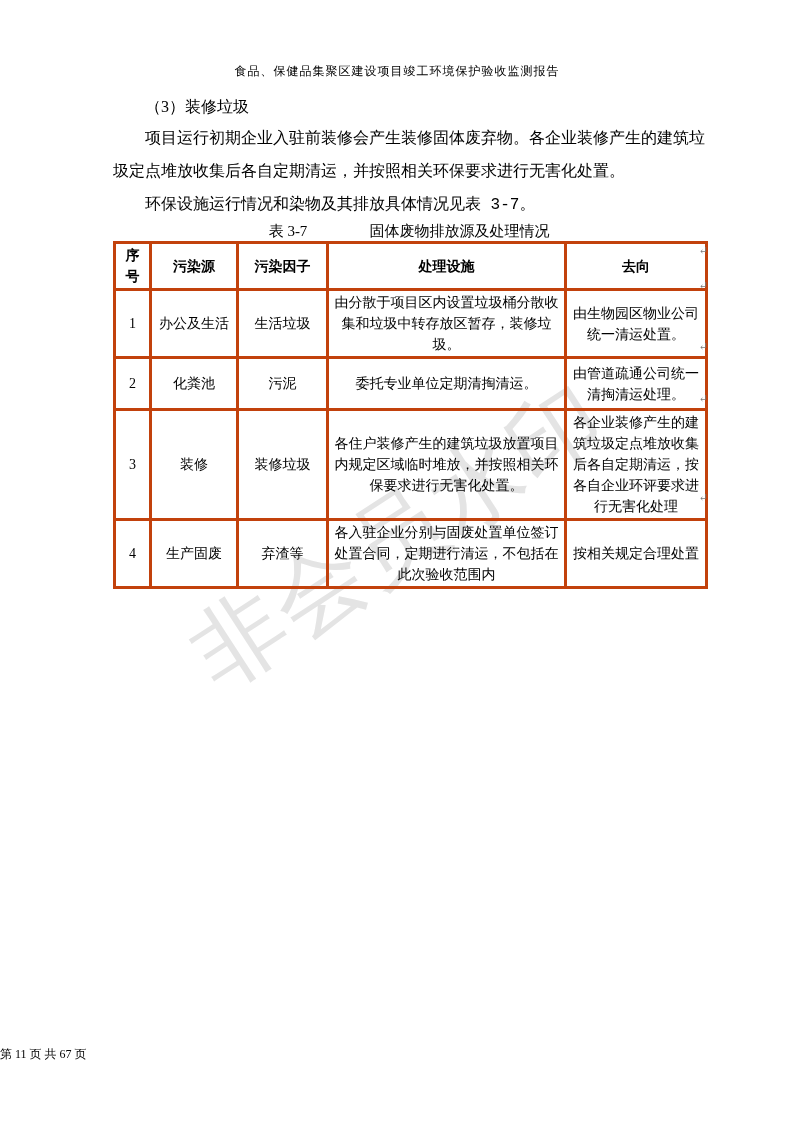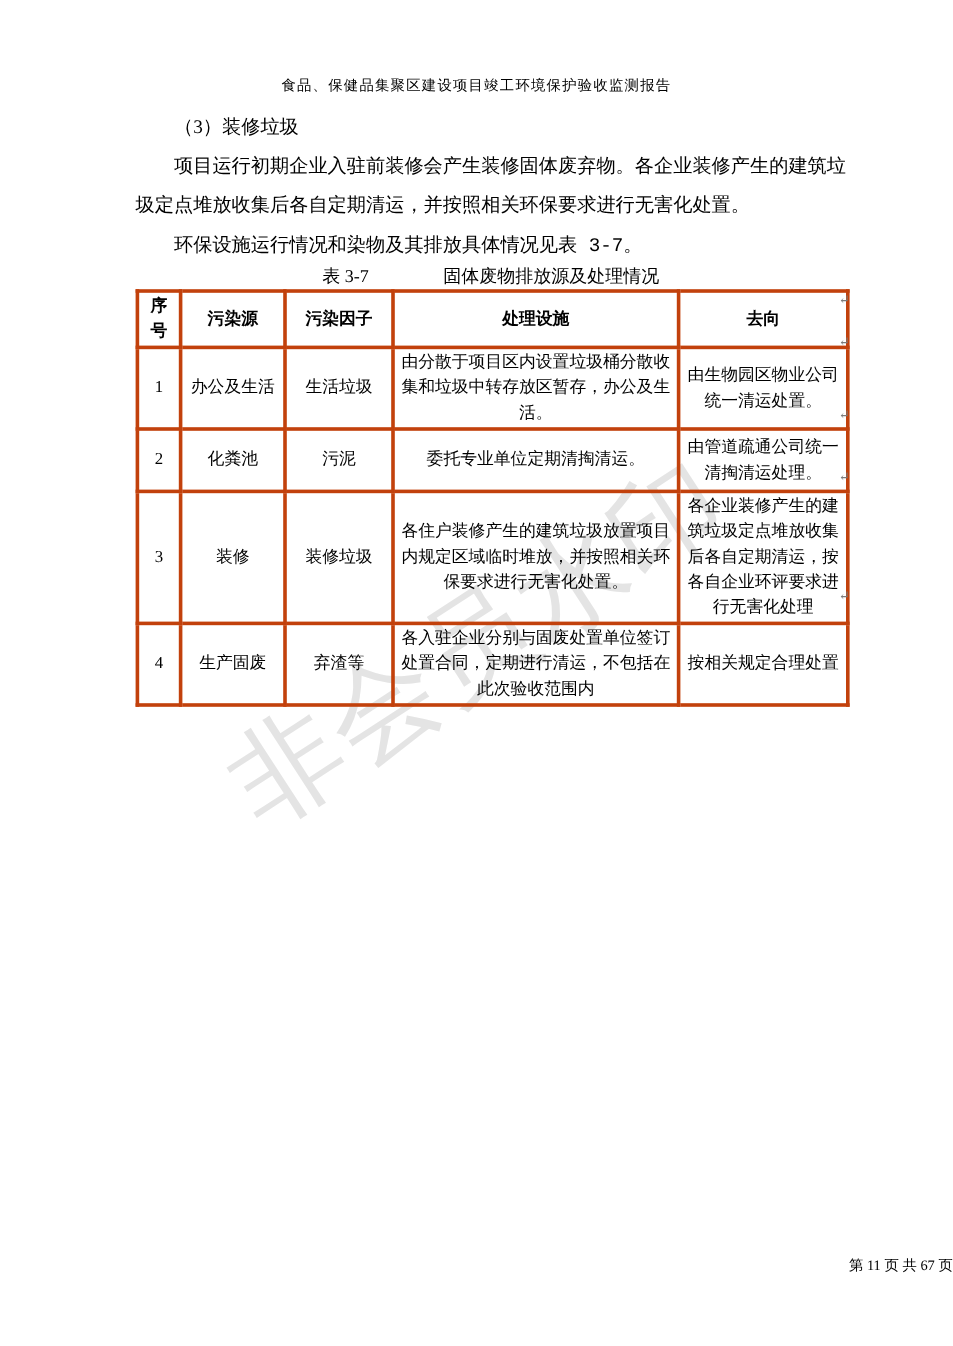--- a/index.html
+++ b/index.html
@@ -99,21 +99,21 @@
     font-size: 11px;
     line-height: 11px;
     color: #7a7a7a;
     z-index: 1;
   }
   .page-footer {
     position: absolute;
     top: 1046px;
     left: 0;
     width: 100%;
-    text-align: right;
+    text-align: left;
     font-size: 12px;
     z-index: 1;
     font-family: Liberation Serif, serif;
   }
 </style>
 </head>
 <body>
 
 <div class="page">
 
@@ -146,21 +146,21 @@
           <th>污染因子</th>
           <th>处理设施</th>
           <th>去向</th>
         </tr>
       </thead>
       <tbody>
         <tr class="r1">
           <td>1</td>
           <td>办公及生活</td>
           <td>生活垃圾</td>
-          <td>由分散于项目区内设置垃圾桶分散收集和垃圾中转存放区暂存，办公及生活。</td>
+          <td>由分散于项目区内设置垃圾桶分散收集和垃圾中转存放区暂存，装修垃圾。</td>
           <td>由生物园区物业公司统一清运处置。</td>
         </tr>
         <tr class="r2">
           <td>2</td>
           <td>化粪池</td>
           <td>污泥</td>
           <td>委托专业单位定期清掏清运。</td>
           <td>由管道疏通公司统一清掏清运处理。</td>
         </tr>
         <tr class="r3">

